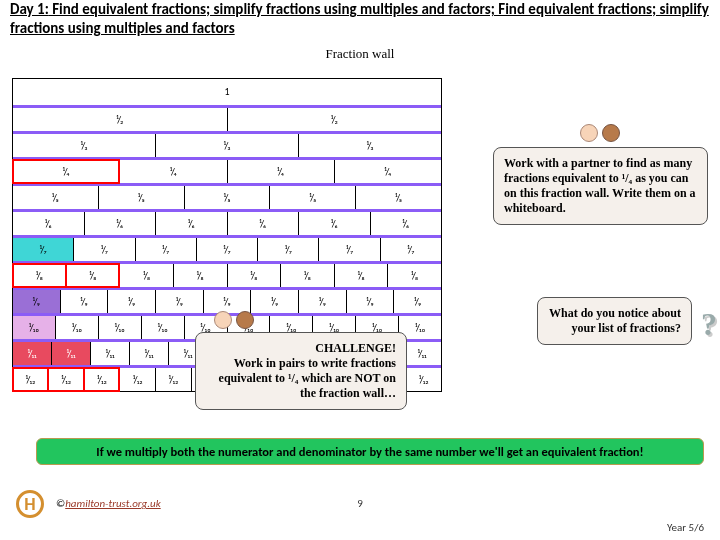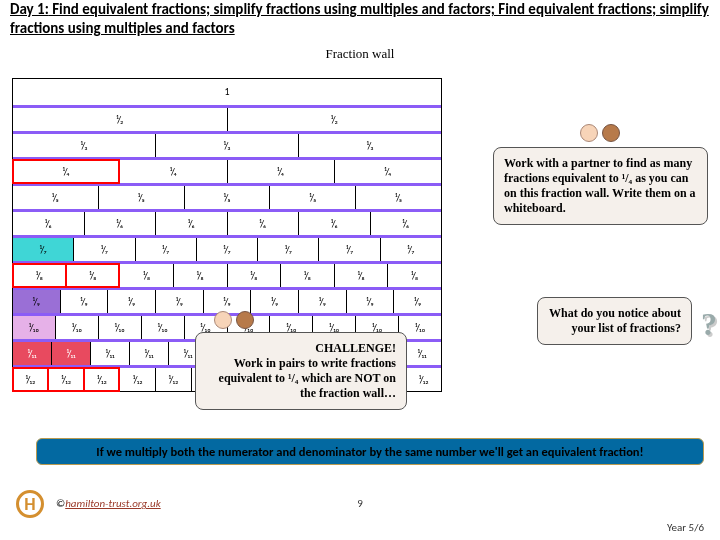--- a/index.html
+++ b/index.html
@@ -24,21 +24,21 @@
   .c1 { top: 105px; right: 12px; width: 215px; }
   .c2 { top: 290px; left: 195px; width: 212px; text-align: right; z-index: 5; }
   .c3 { top: 255px; right: 28px; width: 155px; text-align: right; }
   .c3 .qmark { position: absolute; right: -26px; top: 6px; font-size: 32px; font-weight: bold; color: #9aa; text-shadow: 2px 2px 0 #ccc; }
   .faces { position: absolute; display: flex; gap: 4px; }
   .faces span { width: 18px; height: 18px; border-radius: 50%; display: inline-block; }
   .faces .f1 { background: #f7d4b8; border: 1px solid #a87; }
   .faces .f2 { background: #b77a4a; border: 1px solid #754; }
   .faces-top { top: -22px; left: 18px; }
   .faces-c1 { top: 82px; right: 100px; }
-  .bottom-bar { position: absolute; left: 36px; right: 16px; top: 438px; background: #0369a1; border: 1px solid #b89a50; border-radius: 6px; padding: 5px 40px; text-align: center; font-size: 12.5px; font-weight: bold; }
+  .bottom-bar { position: absolute; left: 36px; right: 16px; top: 438px; background: #22c55e; border: 1px solid #b89a50; border-radius: 6px; padding: 5px 40px; text-align: center; font-size: 12.5px; font-weight: bold; }
   .footer { position: absolute; bottom: 6px; left: 0; right: 0; display: flex; align-items: center; padding: 0 16px; font-size: 11px; }
   .h-logo { width: 28px; height: 28px; border-radius: 50%; border: 3px solid #d48f2f; display: flex; align-items: center; justify-content: center; font-weight: bold; color: #d48f2f; font-size: 18px; margin-right: 12px; }
   .footer a { color: #9a3a2a; text-decoration: underline; font-style: italic; }
   .footer .pg { position: absolute; left: 50%; transform: translateX(-50%); color: #333; }
   .footer .yr { margin-left: auto; color: #333; margin-top: 48px; }
 </style>
 </head>
 <body>
 
 <div class="header">

